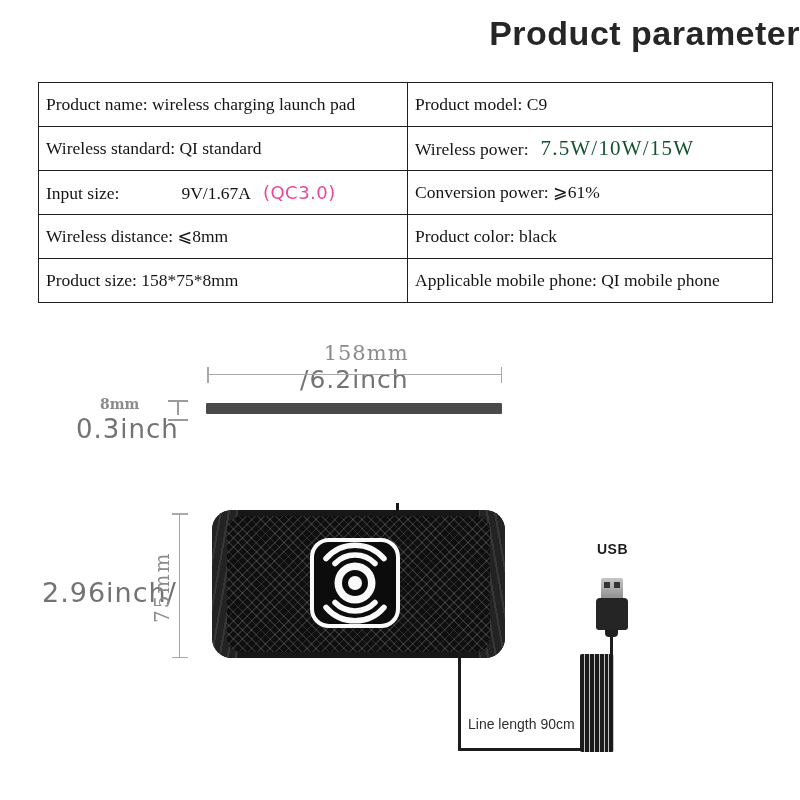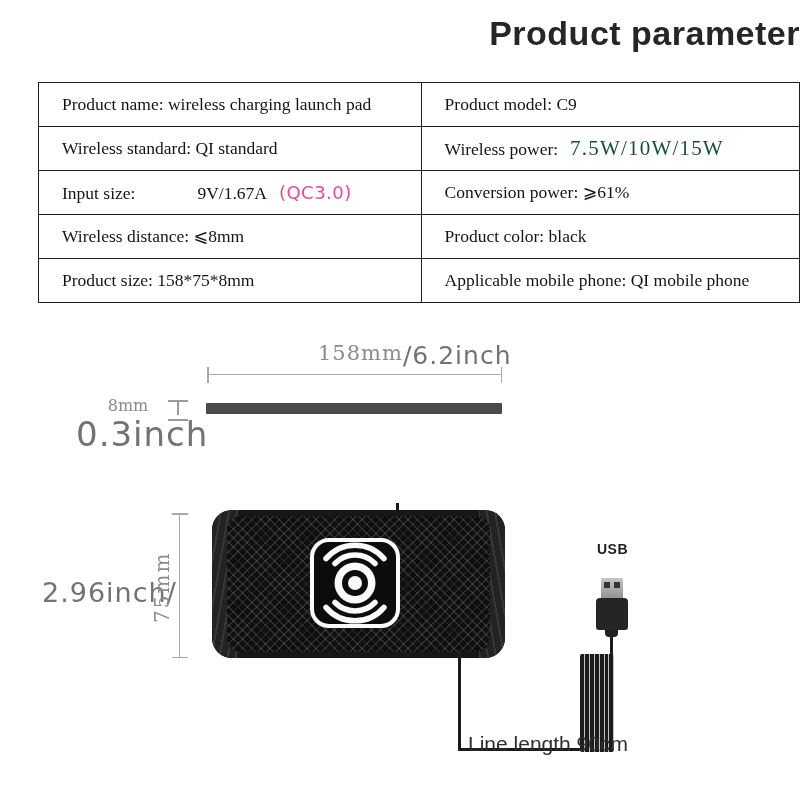--- a/index.html
+++ b/index.html
@@ -6,50 +6,50 @@
   #page{position:relative;width:800px;height:800px;background:#fff;overflow:hidden;
         font-family:"Liberation Sans",sans-serif;}
 
   
   #title{position:absolute;left:0;top:14px;width:800px;text-align:right;
          font-family:"Liberation Sans",sans-serif;font-size:34px;font-weight:700;
          color:#262626;letter-spacing:.5px;}
 
   
   #spec-table{position:absolute;left:38px;top:82px;border-collapse:collapse;table-layout:fixed;}
-  #spec-table td{border:1.6px solid #1f1f1f;height:43px;padding:0 23px;
+  #spec-table td{border:1.6px solid #1f1f1f;height:43px;padding:0 7px;
                  font-family:"Liberation Serif",serif;font-size:17.5px;color:#141414;
                  vertical-align:middle;white-space:nowrap;overflow:hidden;}
   .col-l{width:354px;}
   .col-r{width:350px;}
   .power-val{font-family:Liberation Serif, serif;font-size:21px;color:#14532d;
              letter-spacing:1.2px;margin-left:12px;text-align:center;}
   .input-val{margin-left:62px;}
   .qc-note{font-family:"DejaVu Sans",sans-serif;font-size:18px;color:#ec4899;margin-left:12px;letter-spacing:.5px;}
 
   
   .dim-gray{font-family:"DejaVu Serif",serif;color:#8b8b8b;}
   .dim-dark{font-family:"DejaVu Sans",sans-serif;color:#737373;letter-spacing:1px;}
 
-  #len-label{position:absolute;left:318px;top:341px;display:flex;align-items:flex-start;}
+  #len-label{position:absolute;left:300px;top:341px;display:flex;align-items:flex-end;flex-direction:column;}
   #len-label .dim-gray{font-size:21px;letter-spacing:1px;}
   #len-label .dim-dark{font-size:25px;}
 
   #len-line{position:absolute;left:207px;top:374px;width:295px;height:0;border-top:1.5px solid #a8a8a8;}
   #len-line::before,#len-line::after{content:"";position:absolute;top:-8px;width:1.5px;height:16px;background:#a8a8a8;}
   #len-line::before{left:0;}
   #len-line::after{right:0;}
 
   #thick-bar{position:absolute;left:206px;top:403px;width:296px;height:11px;background:#4a4a4a;border-radius:1px;}
 
-  #thick-mm{position:absolute;left:100px;top:396px;width:56px;text-align:center;font-size:16px;}
+  #thick-mm{position:absolute;left:100px;top:396px;width:56px;text-align:left;font-size:14px;font-weight:bold;}
   #ibeam{position:absolute;left:168px;top:400px;width:20px;height:17px;
          border-top:2px solid #9b9b9b;border-bottom:2px solid #9b9b9b;}
   #ibeam::before{content:"";position:absolute;left:9px;top:0;width:1.6px;height:13px;background:#9b9b9b;}
-  #thick-inch{position:absolute;left:76px;top:414px;font-size:34px;}
+  #thick-inch{position:absolute;left:76px;top:414px;font-size:26px;}
 
   
   #w-line{position:absolute;left:179px;top:513px;width:0;height:145px;border-left:1.5px solid #a8a8a8;}
   #w-line::before,#w-line::after{content:"";position:absolute;left:-8px;width:16px;height:1.5px;background:#a8a8a8;}
   #w-line::before{top:0;}
   #w-line::after{bottom:0;}
   #w-inch{position:absolute;left:42px;top:577px;font-size:27px;}
   #w-mm{position:absolute;left:133px;top:582px;width:58px;text-align:center;
         font-size:20px;letter-spacing:2px;transform:rotate(-90deg);}
 
@@ -77,21 +77,21 @@
   #usb-metal{position:absolute;left:601px;top:578px;width:22px;height:21px;
              background:linear-gradient(180deg,#c6c6c6,#8f8f8f);border-radius:2px 2px 0 0;}
   .usb-hole{position:absolute;top:4px;width:6px;height:6px;background:#333;}
   .usb-hole.h1{left:3px;}
   .usb-hole.h2{left:13px;}
   #usb-body{position:absolute;left:596px;top:598px;width:32px;height:32px;background:#252525;
             border-radius:4px 4px 3px 3px;}
   #usb-neck{position:absolute;left:605px;top:630px;width:13px;height:7px;background:#1f1f1f;
             border-radius:0 0 4px 4px;}
   #usb-label{position:absolute;left:597px;top:541px;font-size:14px;font-weight:700;color:#1c1c1c;letter-spacing:.5px;}
-  #line-label{position:absolute;left:468px;top:716px;font-size:21px;color:#2e2e2e;margin-top:16px;}
+  #line-label{position:absolute;left:468px;top:716px;font-size:14px;color:#2e2e2e;}
 </style>
 </head>
 <body>
 
 <div id="page">
 
   <div id="title">Product parameter</div>
 
   <table id="spec-table">
     <tbody>

